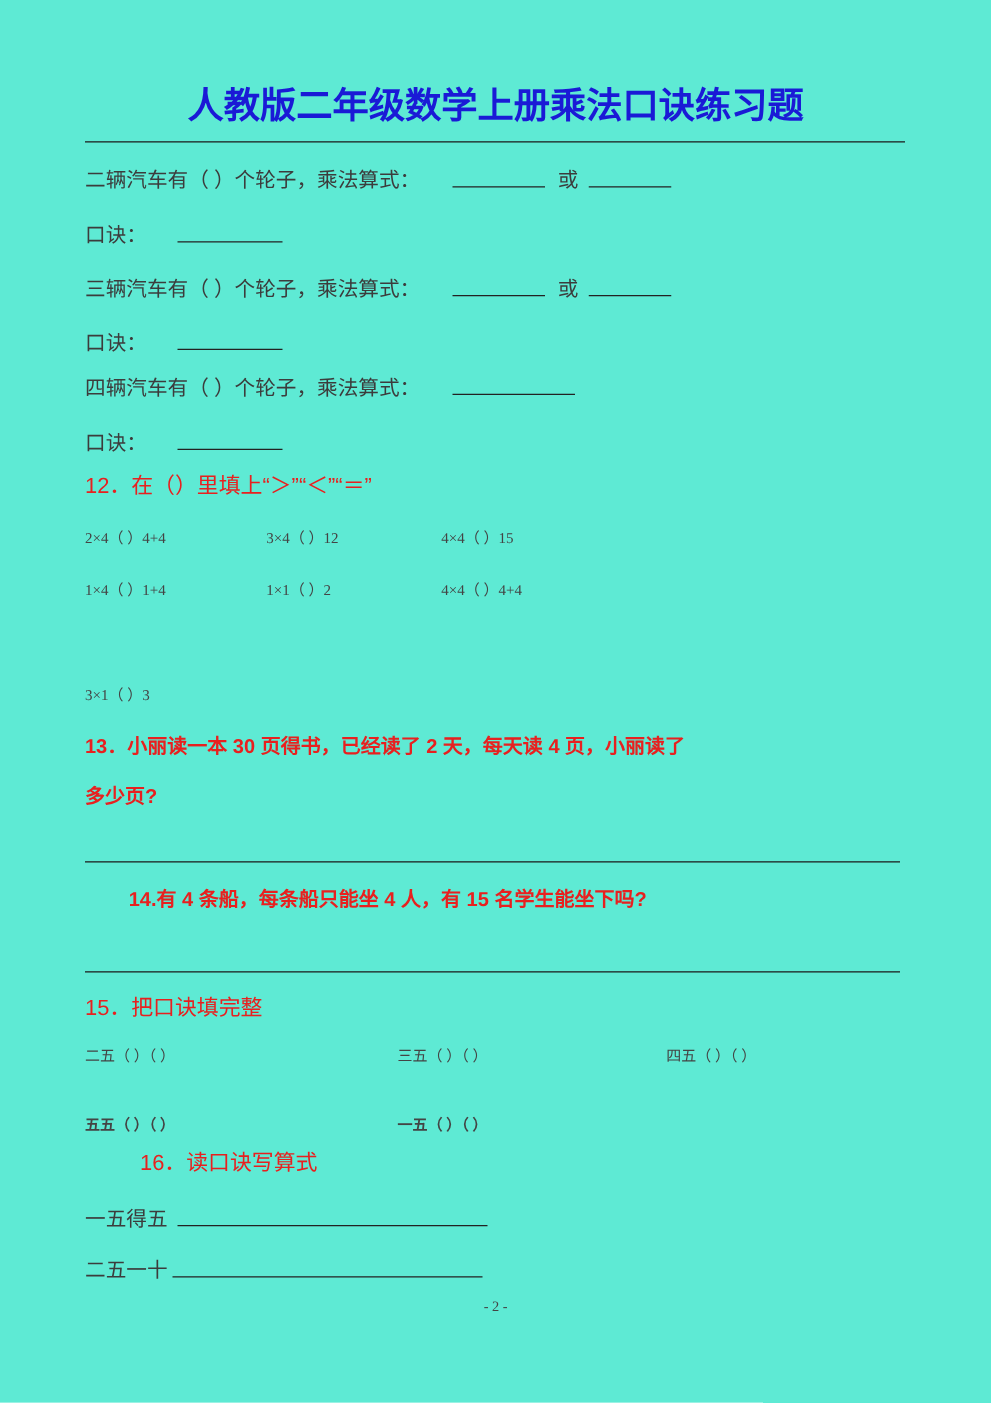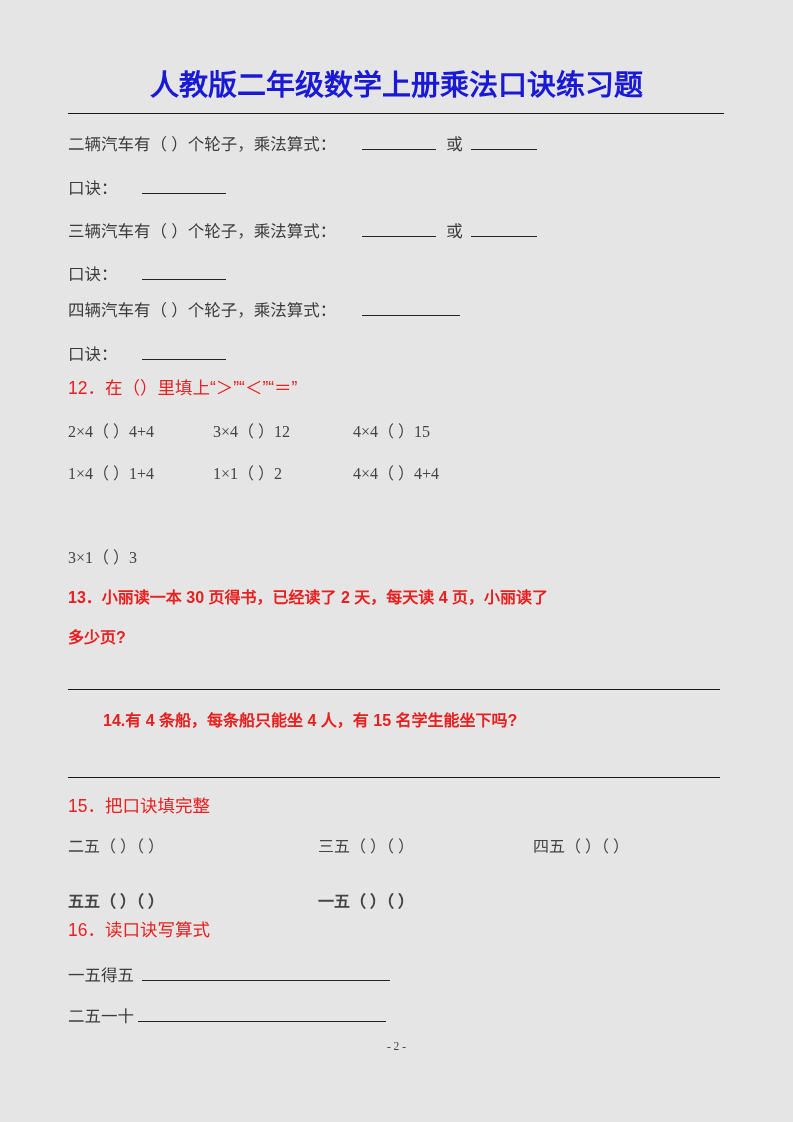--- a/index.html
+++ b/index.html
@@ -13,21 +13,21 @@
     position: relative;
     font-family: "Liberation Serif", "DejaVu Serif", serif;
     color: #3a3a3a;
     overflow: hidden;
   }
   .page {
     position: absolute;
     left: 0; top: 0;
     width: 793px;
     height: 1122px;
-    background: #e5e5e5;
+    background: #5eead4;
   }
 
   
   .doc-title {
     position: absolute;
     left: 68px;
     top: 70px;
     width: 657px;
     text-align: center;
     font-family: "Liberation Sans", "DejaVu Sans", sans-serif;
@@ -98,21 +98,21 @@
     width: 652px;
     height: 0;
     border-top: 1.5px solid #1a1a1a;
   }
 
   
   .cols {
     position: absolute;
     left: 68px;
     white-space: nowrap;
-    font-size: 16px;
+    font-size: 12px;
     color: #444;
     line-height: 1;
   }
   .cols .cell {
     display: inline-block;
     vertical-align: baseline;
   }
 
   
   .footer {
@@ -191,21 +191,21 @@
   </div>
 
   <div class="cols" style="top:839px;">
     <span class="cell" style="width:250px">二五（    ）（    ）</span><span class="cell" style="width:215px">三五（    ）（    ）</span><span class="cell">四五（    ）（    ）</span>
   </div>
 
   <div class="cols" style="top:894px;font-weight:bold;">
     <span class="cell" style="width:250px">五五（    ）（    ）</span><span class="cell" style="width:215px">一五（    ）（    ）</span>
   </div>
 
-  <div class="heading-red" style="top:922px;">
+  <div class="heading-red" style="top:922px;margin-left:44px;">
     <span>16．</span><span>读口诀写算式</span>
   </div>
 
   <div class="row serif" style="top:964px;">
     <span>一五得五</span><span class="sp" style="width:8px"></span><span class="blank" style="width:248px"></span>
   </div>
 
   <div class="row serif" style="top:1005px;">
     <span>二五一十</span><span class="sp" style="width:4px"></span><span class="blank" style="width:248px"></span>
   </div>

